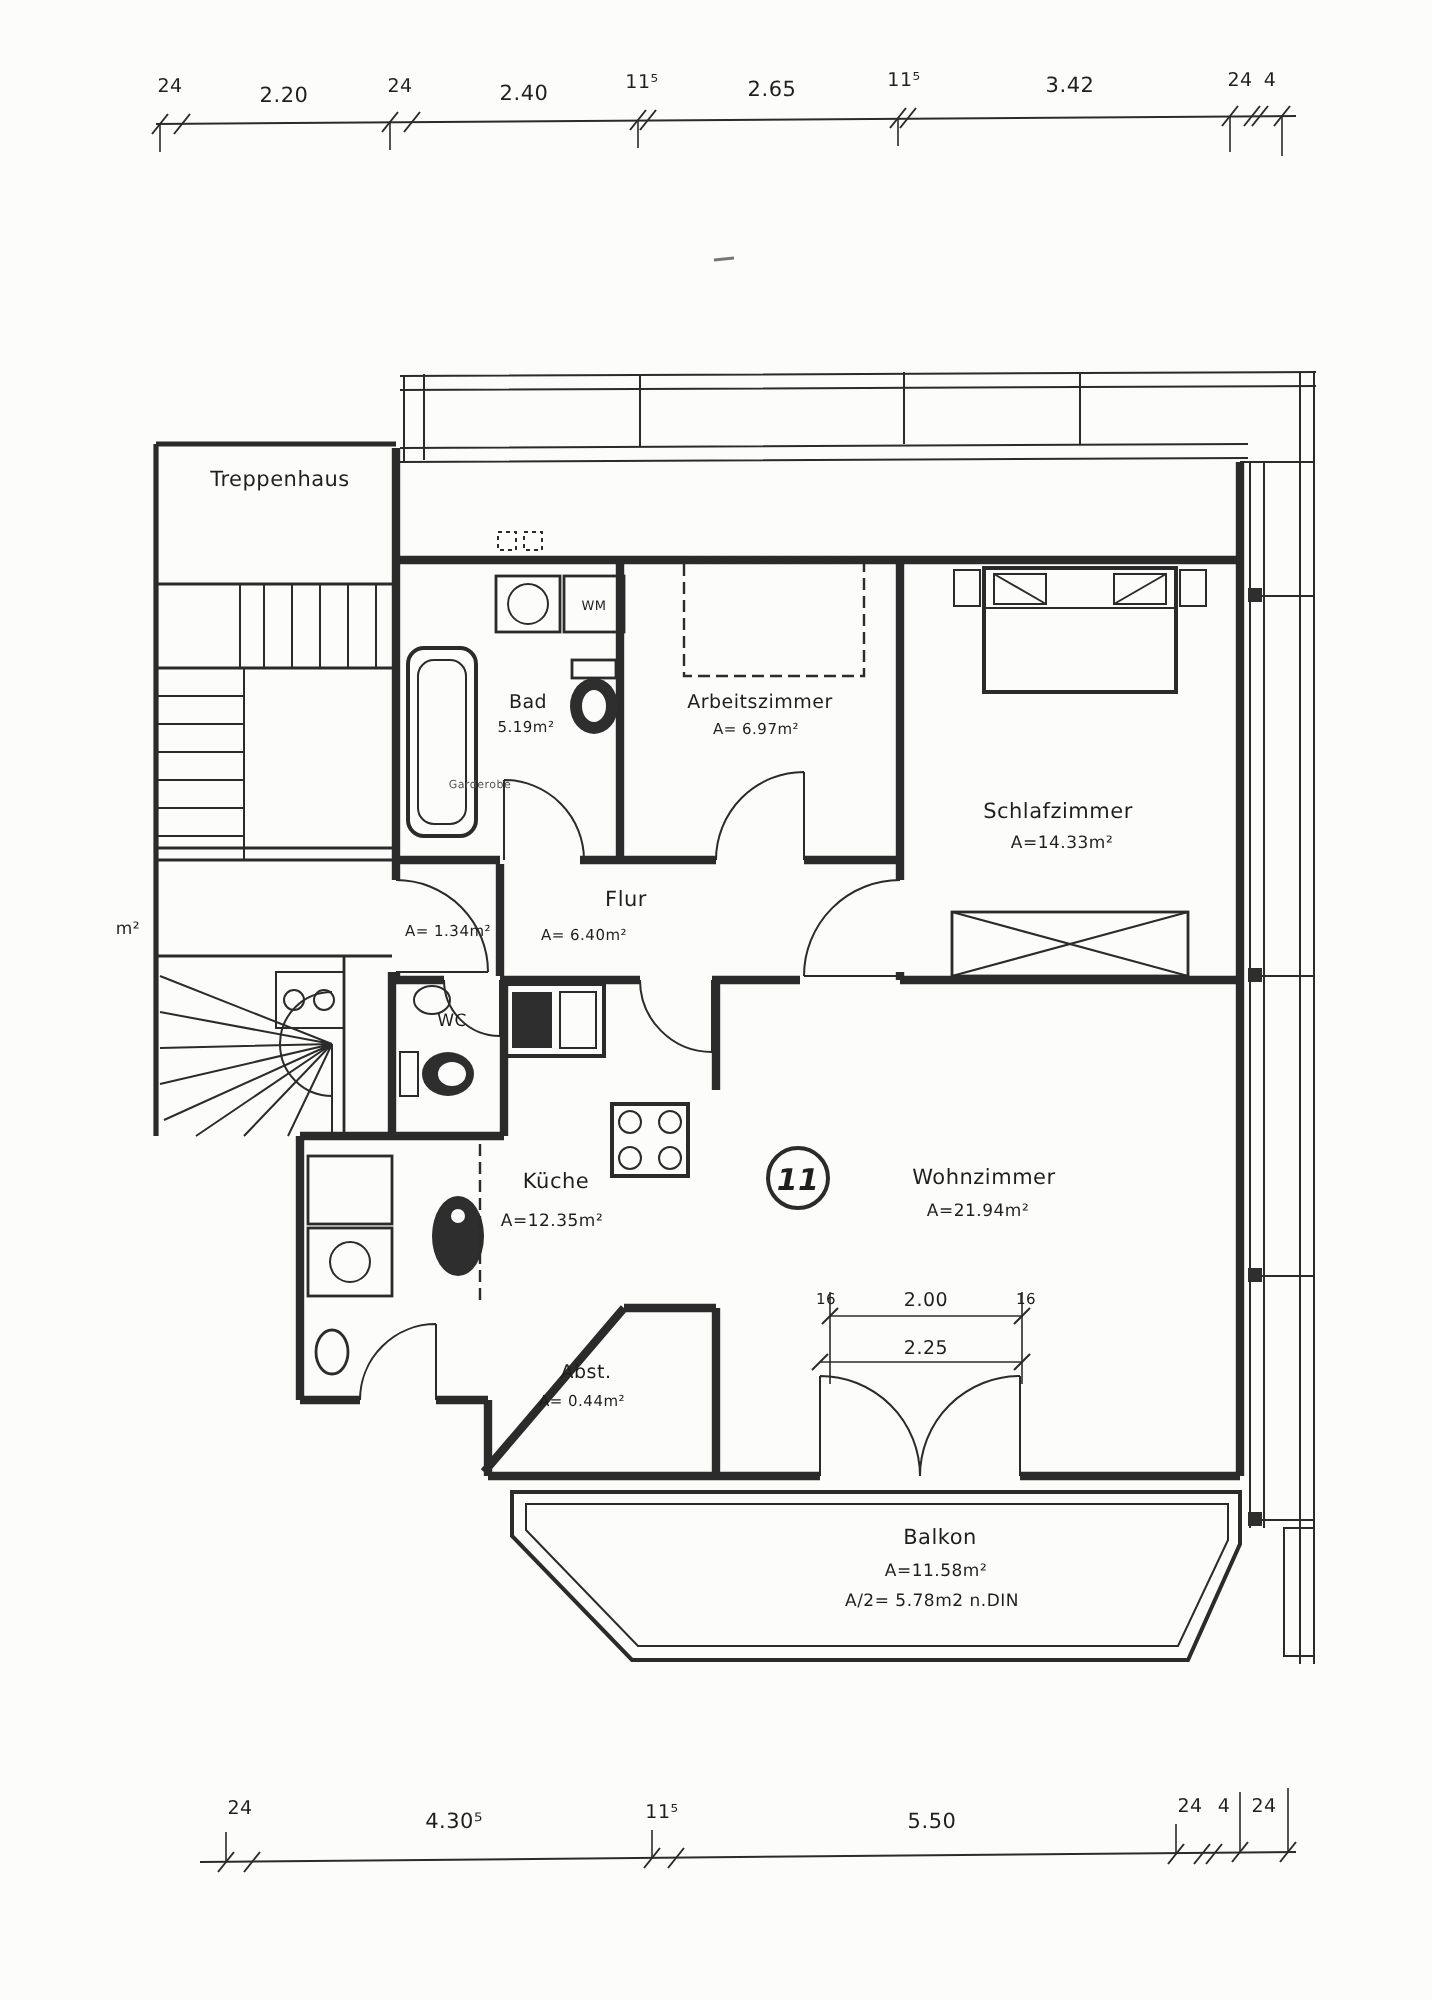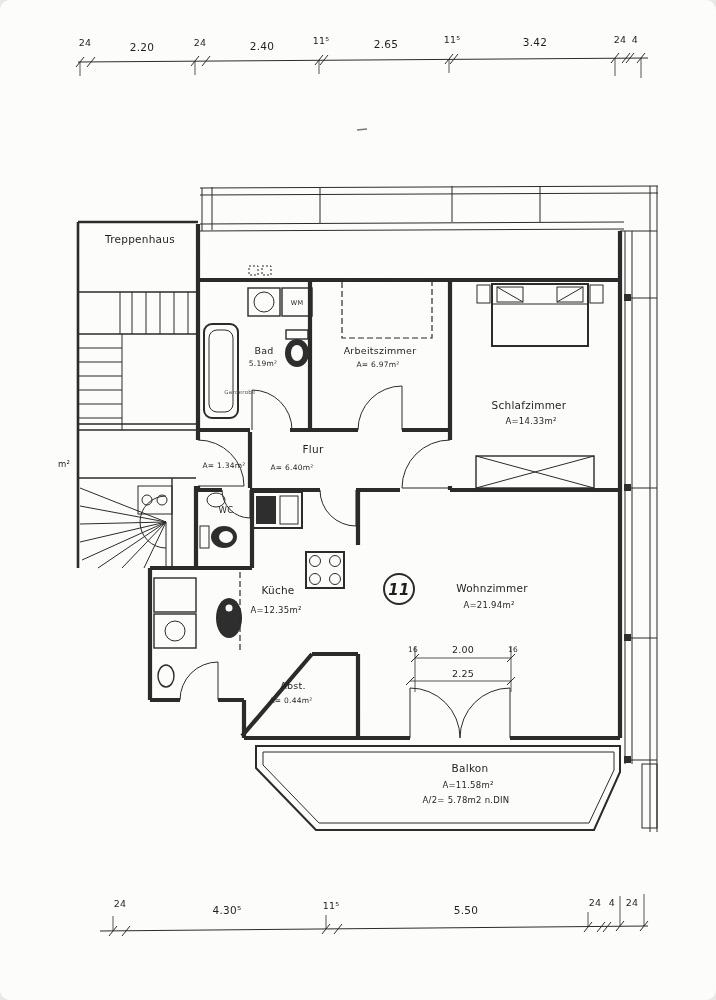--- a/index.html
+++ b/index.html
@@ -1,16 +1,16 @@
 <!DOCTYPE html>
 <html><head>
 <meta charset="utf-8">
 <style>
   html,body{margin:0;padding:0;background:#e8e8e6;}
-  .page{width:716px;height:1000px;background:#fcfcfa;position:relative;margin:0 auto;overflow:hidden;border-radius:10px;}
+  .page{width:716px;height:1000px;background:#fcfcfa;position:relative;margin:0 auto;overflow:hidden;}
   svg{position:absolute;left:0;top:0;}
   svg path,svg rect,svg line,svg circle,svg ellipse,svg polygon{stroke:#2b2b2b;fill:none;stroke-linecap:butt;}
   .wall{stroke-width:4.2;}
   .w3{stroke-width:2.6;}
   .w2{stroke-width:2;}
   .w15{stroke-width:1.4;}
   .w1{stroke-width:1;}
   .w08{stroke-width:0.8;}
   .dash{stroke-dasharray:6 3;stroke-width:1.2;}
   .dot{stroke-dasharray:2 2;stroke-width:1;}

